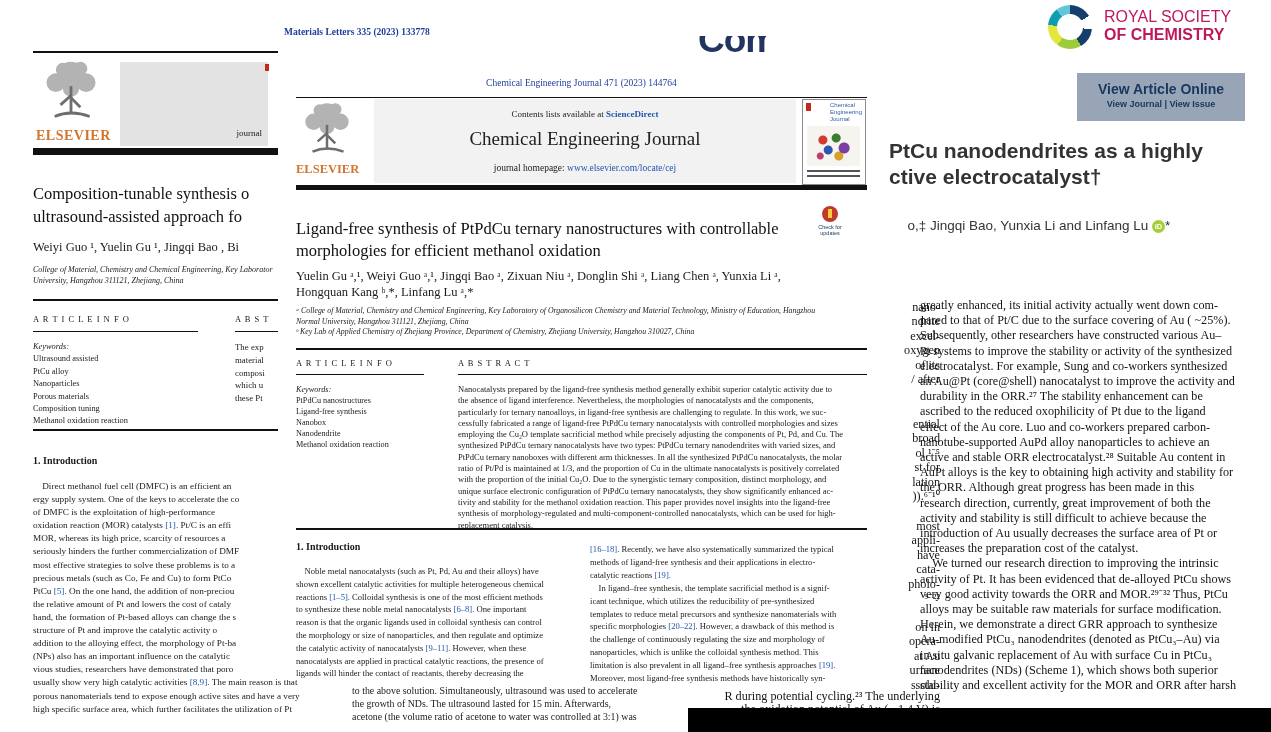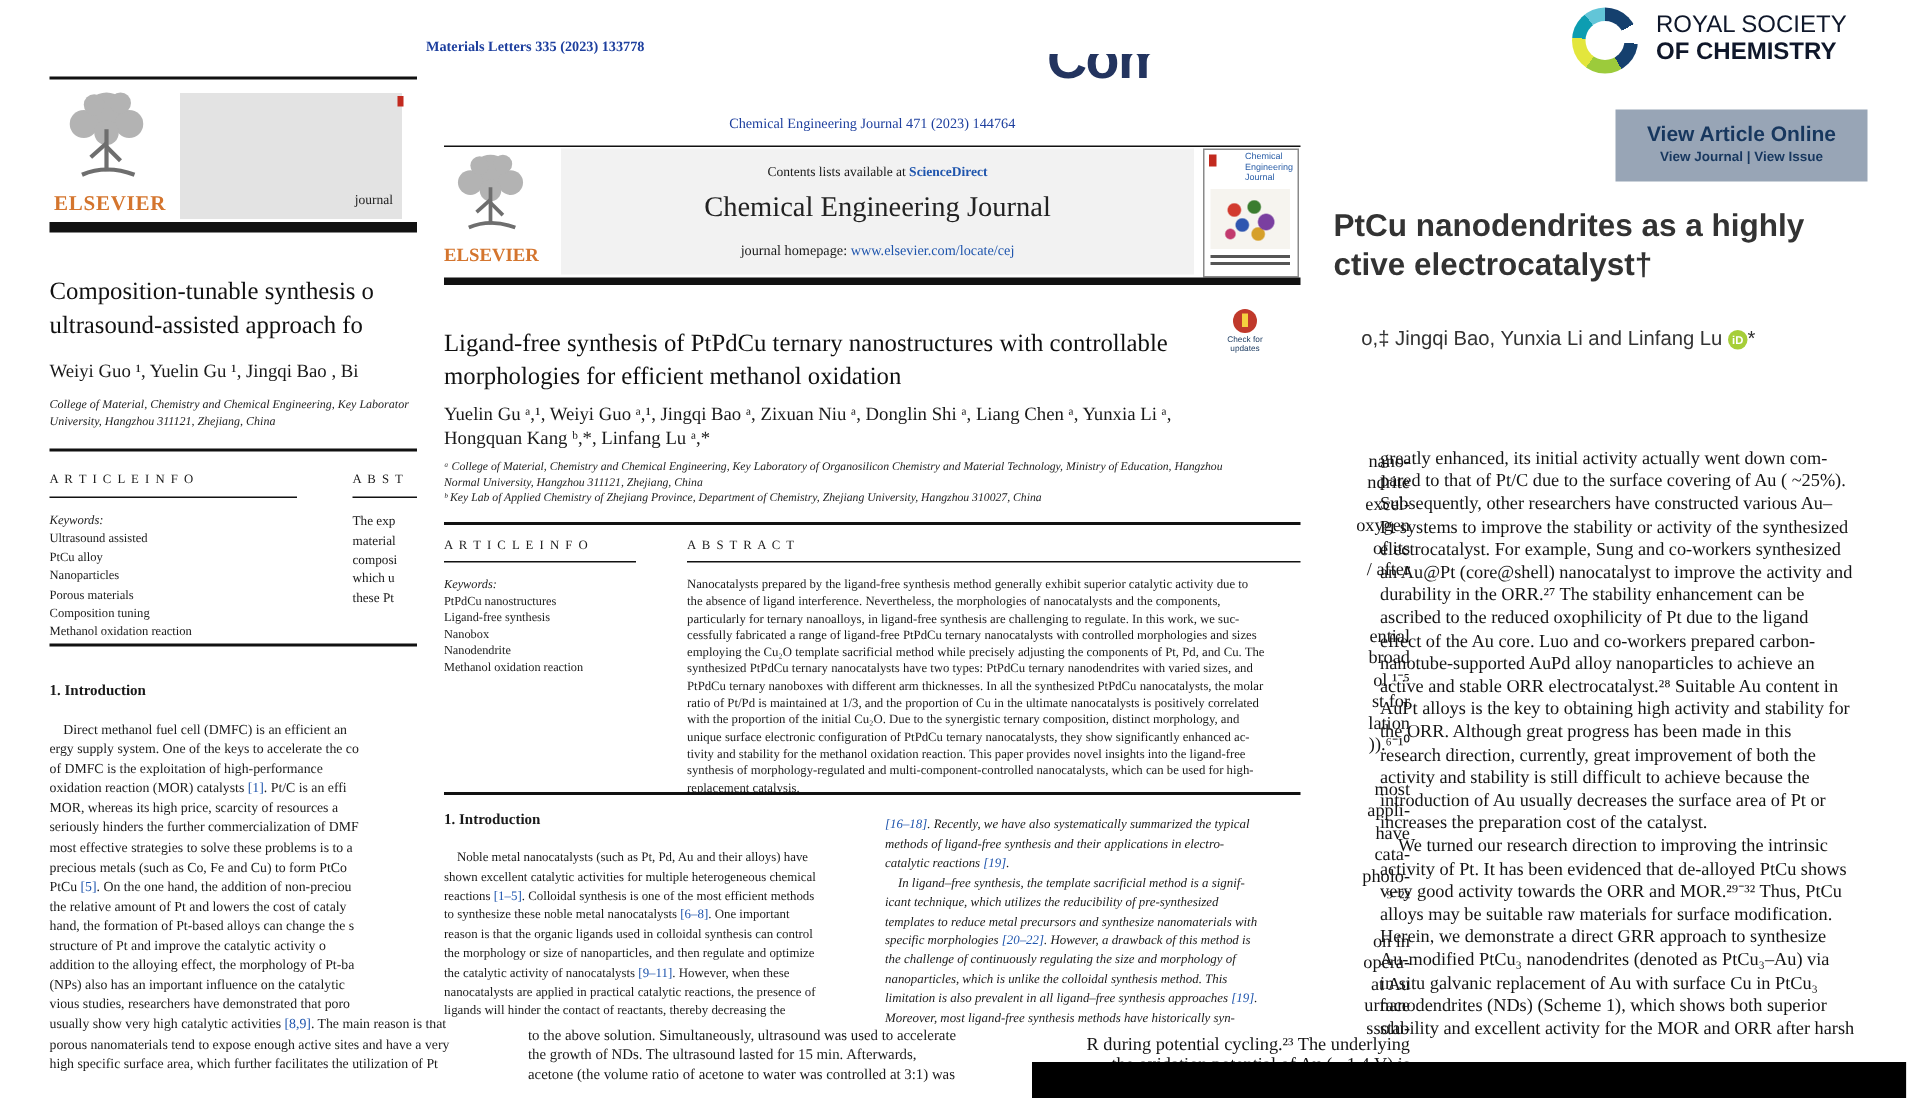--- a/index.html
+++ b/index.html
@@ -157,21 +157,21 @@
   </div>
 
   <div class="abs" style="left:0;top:0;width:1271px;height:732px;">
 
     <div class="abs" style="left:698px;top:36px;width:70px;height:28px;overflow:hidden;">
       <div class="sans b" style="font-size:37px;color:#23345f;margin-top:-17px;letter-spacing:-1px;">Comm</div>
     </div>
 
     <div class="abs" style="left:1048px;top:5px;width:200px;height:46px;">
       <div class="abs rsc-ring" style="left:0;top:0;width:44px;height:44px;"></div>
-      <div class="abs sans" style="left:56px;top:3px;color:#0f172a;font-size:16px;line-height:18px;">
+      <div class="abs sans" style="left:56px;top:3px;color:#be185d;font-size:16px;line-height:18px;">
         <div>ROYAL SOCIETY</div>
         <div class="b">OF CHEMISTRY</div>
       </div>
     </div>
 
     <div class="abs viewbox" style="left:1077px;top:73px;width:168px;height:48px;">
       <div class="b" style="font-size:14px;padding-top:8px;">View Article Online</div>
       <div class="b" style="font-size:9px;margin-top:2px;">View Journal | View Issue</div>
     </div>
 
@@ -364,21 +364,21 @@
         <div class="line">shown excellent catalytic activities for multiple heterogeneous chemical</div>
         <div class="line">reactions <span class="ref">[1–5]</span>. Colloidal synthesis is one of the most efficient methods</div>
         <div class="line">to synthesize these noble metal nanocatalysts <span class="ref">[6–8]</span>. One important</div>
         <div class="line">reason is that the organic ligands used in colloidal synthesis can control</div>
         <div class="line">the morphology or size of nanoparticles, and then regulate and optimize</div>
         <div class="line">the catalytic activity of nanocatalysts <span class="ref">[9–11]</span>. However, when these</div>
         <div class="line">nanocatalysts are applied in practical catalytic reactions, the presence of</div>
         <div class="line">ligands will hinder the contact of reactants, thereby decreasing the</div>
       </div>
 
-    <div class="abs serif refs" style="left:312px;top:471px;font-size:8.6px;line-height:12.9px;font-style:italic;">
+    <div class="abs serif refs" style="left:312px;top:471px;font-size:8.6px;line-height:12.9px;">
         <div class="line"><span class="ref">[16–18]</span>. Recently, we have also systematically summarized the typical</div>
         <div class="line">methods of ligand-free synthesis and their applications in electro-</div>
         <div class="line">catalytic reactions <span class="ref">[19]</span>.</div>
         <div class="line">    In ligand–free synthesis, the template sacrificial method is a signif-</div>
         <div class="line">icant technique, which utilizes the reducibility of pre-synthesized</div>
         <div class="line">templates to reduce metal precursors and synthesize nanomaterials with</div>
         <div class="line">specific morphologies <span class="ref">[20–22]</span>. However, a drawback of this method is</div>
         <div class="line">the challenge of continuously regulating the size and morphology of</div>
         <div class="line">nanoparticles, which is unlike the colloidal synthesis method. This</div>
         <div class="line">limitation is also prevalent in all ligand–free synthesis approaches <span class="ref">[19]</span>.</div>

